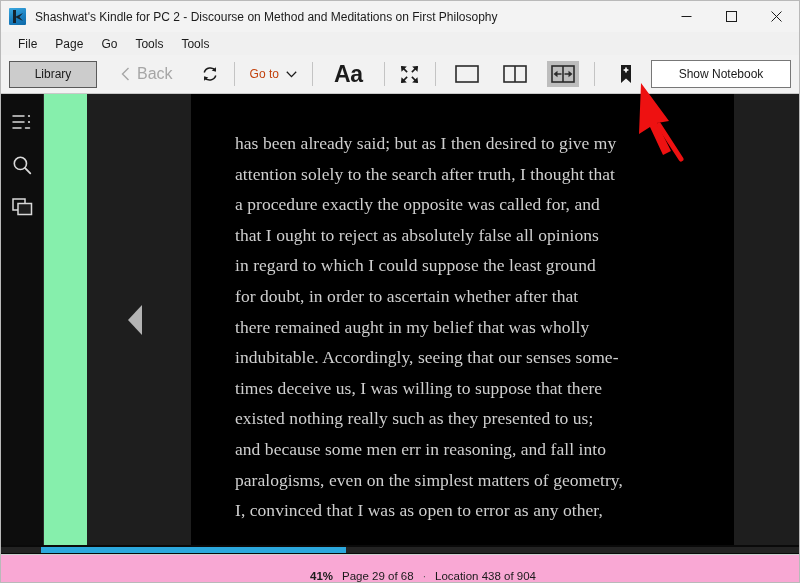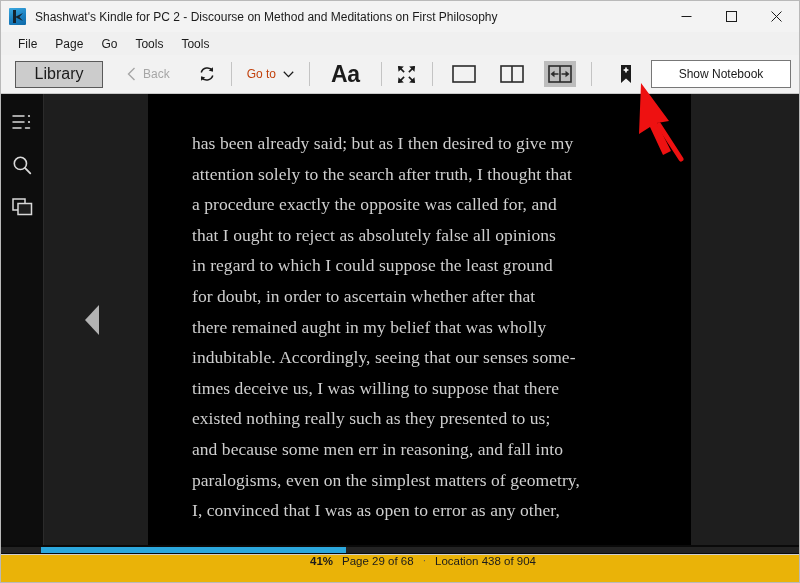--- a/index.html
+++ b/index.html
@@ -98,30 +98,29 @@
   .tb-sep {
     width: 1px; height: 24px;
     background: #c4c4c4;
     margin: 0 7px;
     flex: 0 0 1px;
   }
   .library-btn {
     width: 88px; height: 27px;
     background: #cccccc;
     border: 1px solid #5a5a5a;
-    font-size: 16px;
-    color: #1b1b1b;
-    display: flex; align-items: center; justify-content: center;
-    margin-left: 6px;
+    font-size: 12px;
+    color: #1b1b1b;
+    display: flex; align-items: center; justify-content: center;
   }
   .back-btn {
     display: flex; align-items: center;
     gap: 7px;
     padding: 4px 10px;
-    font-size: 12px;
+    font-size: 16px;
     color: #a6a6a6;
     margin-left: 14px;
   }
   .refresh-btn {
     width: 34px; height: 30px;
     display: flex; align-items: center; justify-content: center;
     margin-left: 10px;
   }
   .goto-btn {
     display: flex; align-items: center; gap: 7px;
@@ -162,20 +161,21 @@
     display: flex; align-items: center; justify-content: center;
     padding: 0 14px;
   }
 
   
   .body-row {
     flex: 1 1 auto;
     display: flex;
     min-height: 0;
     background: #86efac;
+    gap: 43px;
   }
 
   .side-rail {
     width: 43px;
     background: #0d0d0d;
     border-right: 1px solid #2b2b2b;
     display: flex;
     flex-direction: column;
     align-items: center;
     padding-top: 10px;
@@ -251,24 +251,24 @@
     top: 2px;
     width: 305px;
     height: 6px;
     background: #2ca8dd;
   }
 
   
   .statusbar {
     height: 28px;
     flex: 0 0 28px;
-    background: #eab308;
+    background: #f9a8d4;
     border-top: 1px solid #cfcfcf;
     display: flex;
-    align-items: flex-start;
+    align-items: flex-end;
     justify-content: center;
     gap: 9px;
     font-size: 11.5px;
     color: #1b1b1b;
     padding-left: 46px;
   }
   .status-pct { font-weight: bold; }
   .status-dot { color: #555; font-size: 10px; }
 
   

